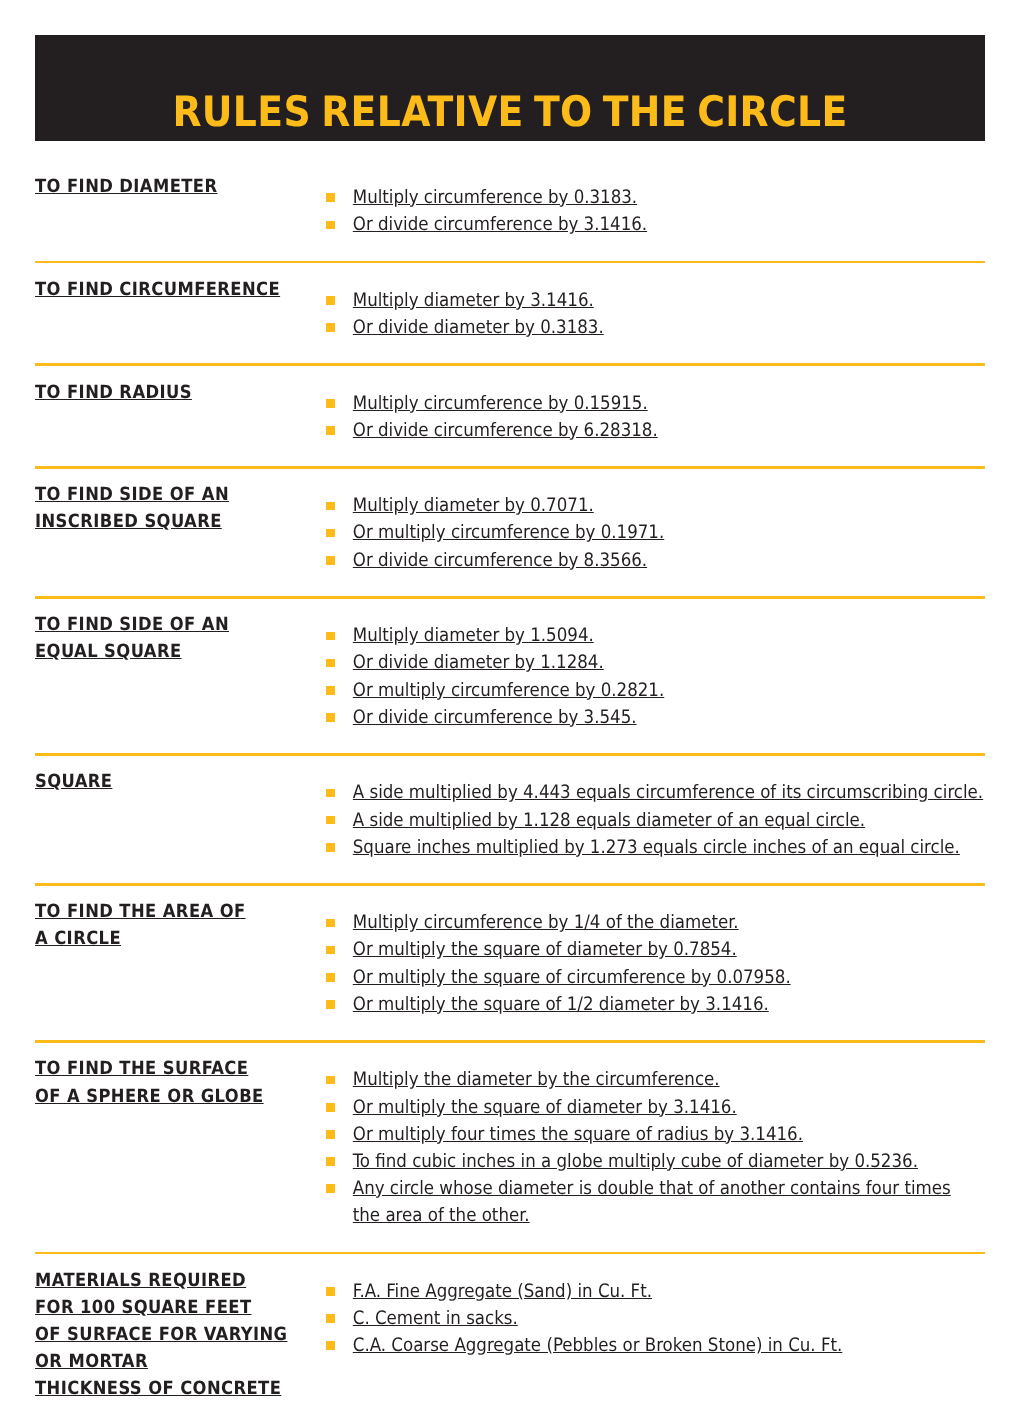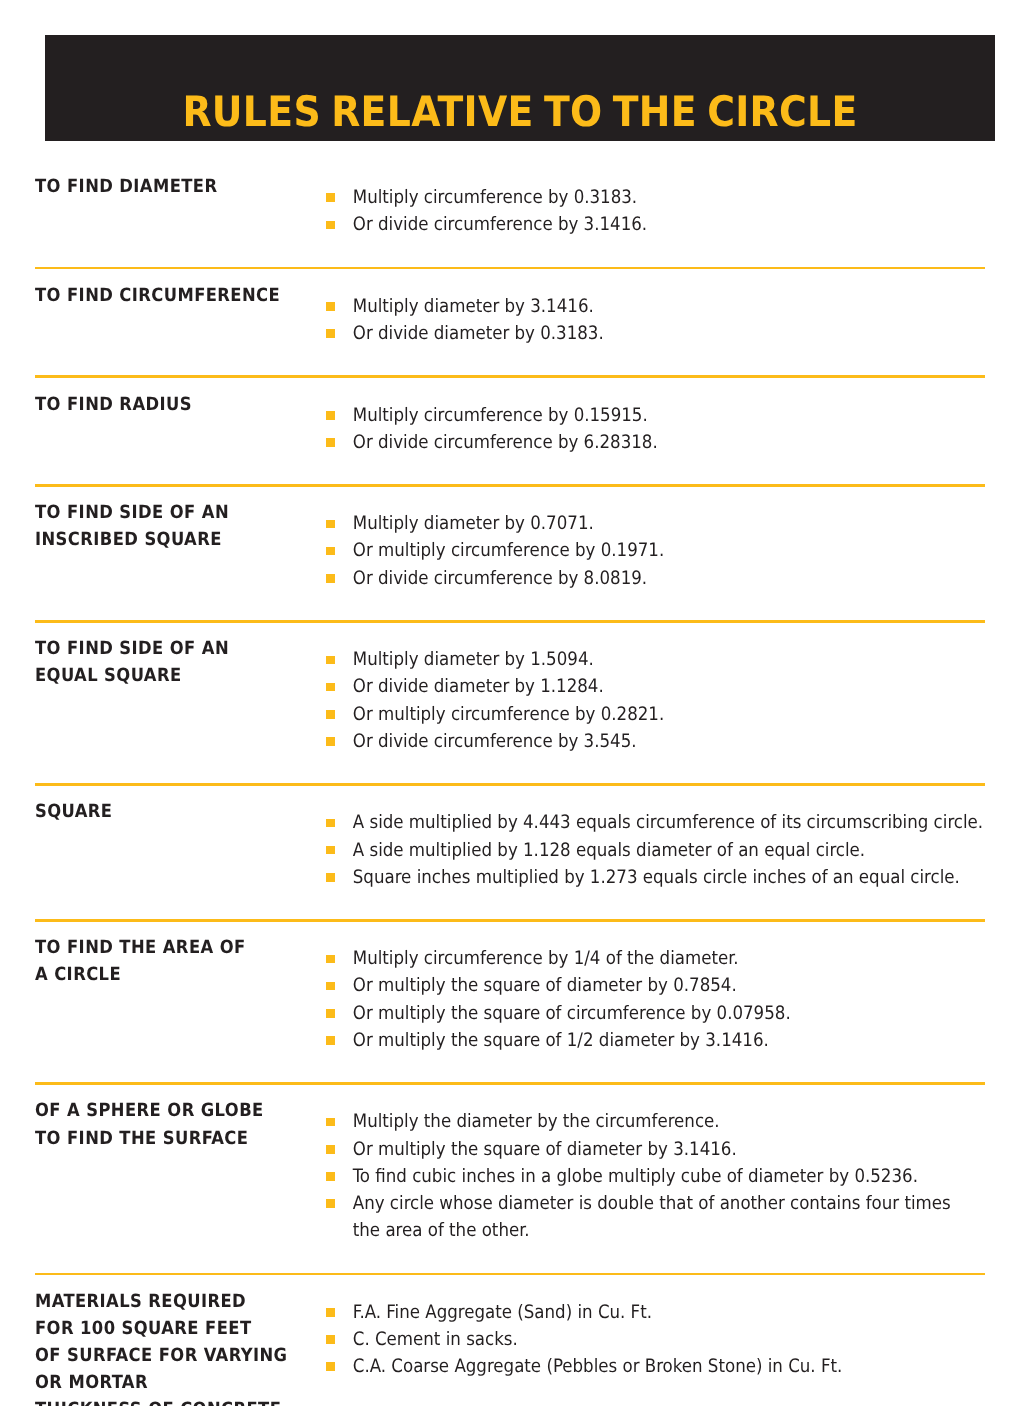--- a/index.html
+++ b/index.html
@@ -10,39 +10,38 @@
     color:#231f20;
     -webkit-font-smoothing:antialiased;
     text-rendering:geometricPrecision;
   }
   .page { position:relative; width:1020px; height:1406px; background:#ffffff; will-change:transform; }
 
   
   .header-bar{
     position:absolute; left:35px; top:35px; width:950px; height:106px;
     background:#231f20;
-    margin-left:10px;
   }
   .header-title{
     position:absolute; left:0; top:47px; width:950px;
     text-align:center;
     color:#fcbb19;
     font-family:"DejaVu Sans", sans-serif;
     font-stretch:condensed;
     font-weight:bold;
     font-size:42px;
     line-height:60px;
     letter-spacing:0.32px;
     word-spacing:-3.2px;
     white-space:nowrap;
   }
 
   
   .table{ position:absolute; left:35px; top:141px; width:950px; }
-  .row{ position:relative; display:flex; padding-top:13.48px; padding-bottom:30px; }
+  .row{ position:relative; display:flex; padding-top:13.48px; padding-bottom:24px;text-decoration:underline; }
   .row.first{ padding-top:31.97px; }
   .row .rule{
     position:absolute; left:0; right:0; bottom:-0.8px; height:2.4px; background:#fcbb19;
   }
   .label-col{
     width:270px; flex:none;
     font-stretch:condensed;
     font-weight:bold;
     font-size:18.2px;
     letter-spacing:0.42px;
@@ -129,21 +128,21 @@
         <div class="item">
           <span class="bullet"></span>
           <span>Multiply diameter by 0.7071.</span>
         </div>
         <div class="item">
           <span class="bullet"></span>
           <span>Or multiply circumference by 0.1971.</span>
         </div>
         <div class="item">
           <span class="bullet"></span>
-          <span>Or divide circumference by 8.0819.</span>
+          <span>Or divide circumference by 8.3566.</span>
         </div>
       </div>
       <div class="rule"></div>
     </div>
     <div class="row">
       <div class="label-col">
         <div>TO FIND SIDE OF AN</div>
         <div>EQUAL SQUARE</div>
       </div>
       <div class="items-col">
@@ -209,31 +208,35 @@
         </div>
         <div class="item">
           <span class="bullet"></span>
           <span>Or multiply the square of 1/2 diameter by 3.1416.</span>
         </div>
       </div>
       <div class="rule"></div>
     </div>
     <div class="row">
       <div class="label-col">
+        <div>TO FIND THE SURFACE</div>
         <div>OF A SPHERE OR GLOBE</div>
-        <div>TO FIND THE SURFACE</div>
       </div>
       <div class="items-col">
         <div class="item">
           <span class="bullet"></span>
           <span>Multiply the diameter by the circumference.</span>
         </div>
         <div class="item">
           <span class="bullet"></span>
           <span>Or multiply the square of diameter by 3.1416.</span>
+        </div>
+        <div class="item">
+          <span class="bullet"></span>
+          <span>Or multiply four times the square of radius by 3.1416.</span>
         </div>
         <div class="item">
           <span class="bullet"></span>
           <span>To find cubic inches in a globe multiply cube of diameter by 0.5236.</span>
         </div>
         <div class="item">
           <span class="bullet"></span>
           <span>
             <span>Any circle whose diameter is double that of another contains four times</span>
             <br><span>the area of the other.</span>

